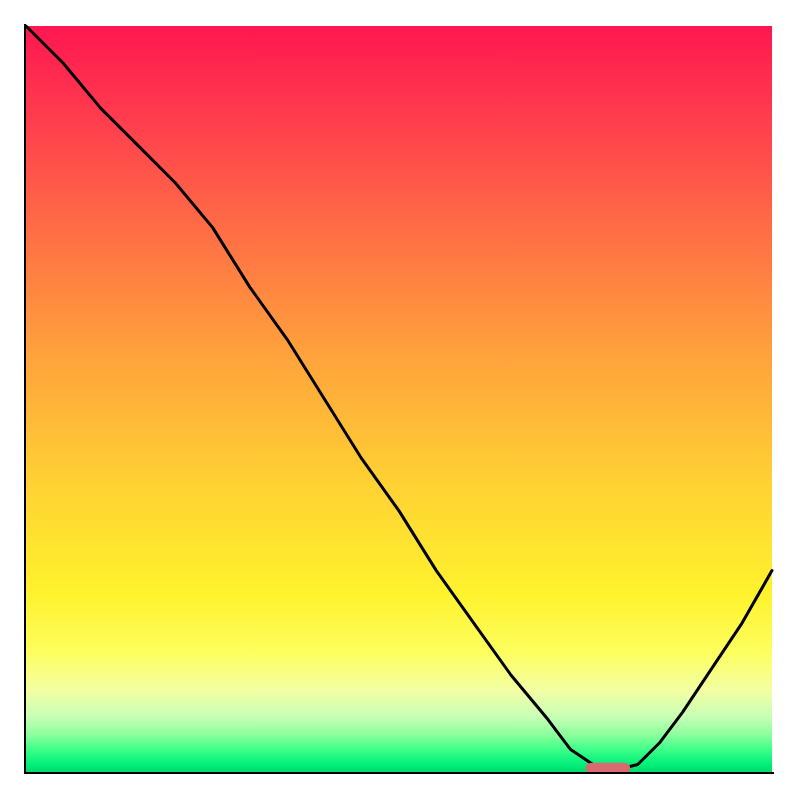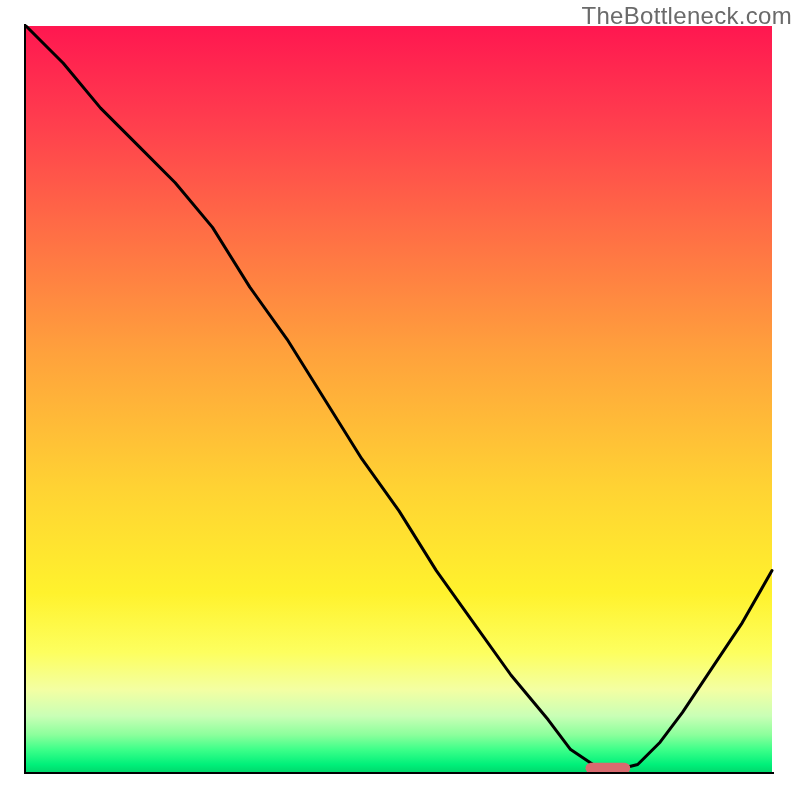--- a/index.html
+++ b/index.html
@@ -78,21 +78,20 @@
     top: 772px;
     width: 750px;
     height: 2px;
   }
 </style>
 </head>
 <body>
 
 <div class="stage">
 
-  <div class="watermark">TheBottleneck.com</div>
 
   <div class="gradient"></div>
 
   <svg class="overlay" viewBox="0 0 800 800">
 
     <path fill="none" stroke-width="3" stroke-linejoin="round" stroke-linecap="round" d="M26.0 26.0 L63.3 63.3 L100.6 108.1 L137.9 145.4 L175.2 182.7 L212.5 227.4 L249.8 287.1 L287.1 339.3 L324.4 399.0 L361.7 458.7 L399.0 510.9 L436.3 570.6 L473.6 622.8 L510.9 675.0 L548.2 719.8 L570.6 749.6 L593.0 764.5 L607.9 768.3 L622.8 768.3 L637.7 764.5 L660.1 742.2 L682.5 712.3 L712.3 667.6 L742.2 622.8 L772.0 570.6" id="curve-path" stroke="#000000"></path>
 
     <rect rx="6" ry="6" id="marker-rect" fill="#d96a6f" x="585.5" y="762.7" width="44.8" height="11.2"></rect>
   </svg>
 

